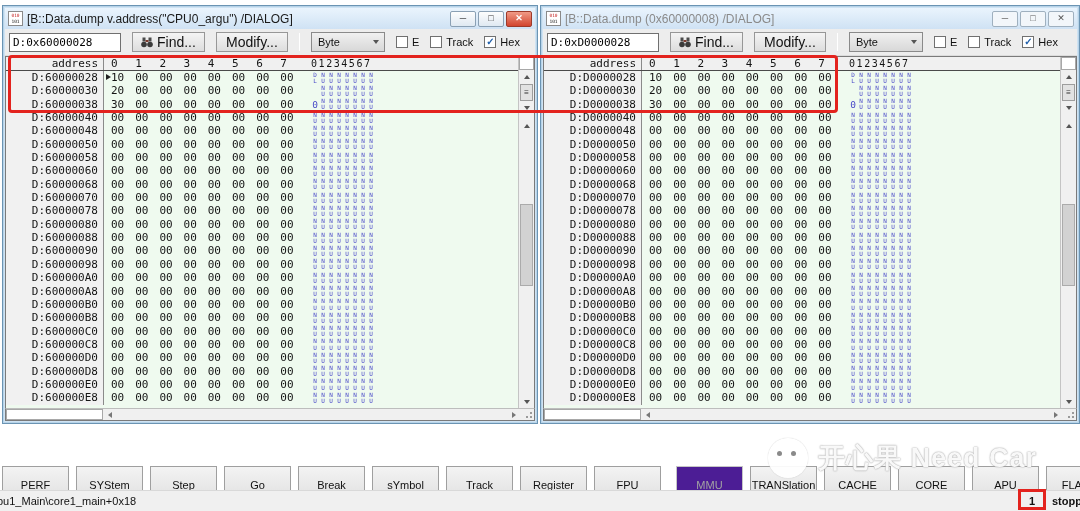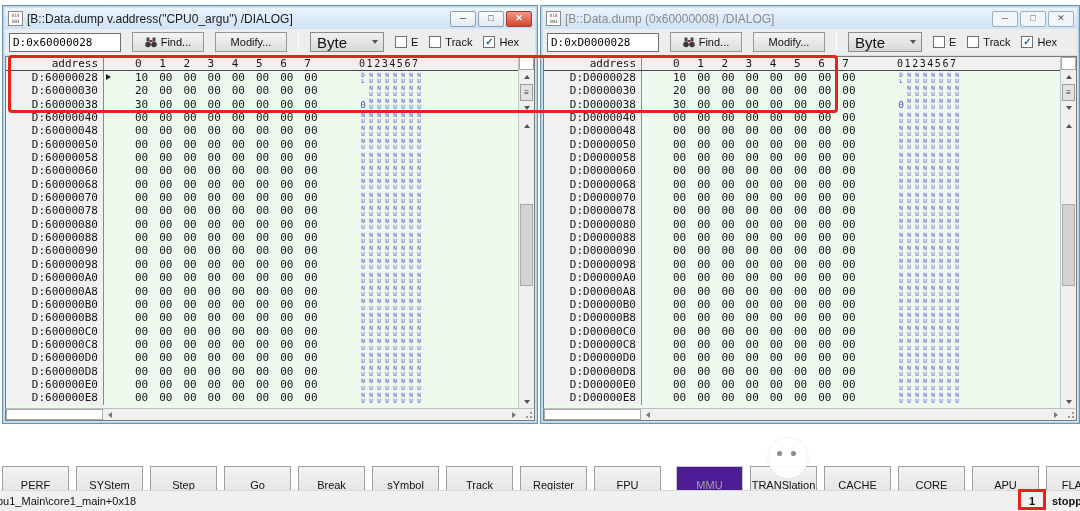--- a/index.html
+++ b/index.html
@@ -25,43 +25,43 @@
     background:linear-gradient(#fdfdfd,#dfe9f2); display:flex; align-items:center;
     justify-content:center; font-size:9px; color:#333; line-height:1; }
   .wbtn.close-active { background:linear-gradient(#f09a86,#d2452f); border-color:#9d3a2a; color:#fff; font-weight:bold; }
   .inactive .wbtn { background:#f2f6fa; color:#555; border-color:#9fb0bf; }
 
   .toolbar { height:27px; background:#ededed; display:flex; align-items:center; gap:11px; padding:0 4px;
     border-bottom:1px solid #dcdcdc; }
   .addr-input { width:112px; height:19px; background:#fff; border:1px solid #707070;
     font-family:"DejaVu Sans Mono",monospace; font-size:11px; color:#000; padding:0 3px; }
   .tbtn { height:20px; min-width:72px; background:linear-gradient(#f4f4f4,#dddddd);
-    border:1px solid #979797; font-size:11px; color:#111; display:flex; align-items:center;
+    border:1px solid #979797; font-size:14px; color:#111; display:flex; align-items:center;
     justify-content:center; gap:4px; padding:0 8px; }
   .tb-sep { width:1px; height:18px; background:#bdbdbd; border-right:1px solid #fff; }
   .combo { width:74px; height:20px; background:linear-gradient(#f0f0f0,#d8d8d8); border:1px solid #8a8a8a;
-    display:flex; align-items:center; font-size:15px; color:#111; padding-left:6px; }
+    display:flex; align-items:center; font-size:11px; color:#111; padding-left:6px; }
   .combo .chev { margin-left:auto; margin-right:5px; width:0; height:0;
     border-left:3.5px solid transparent; border-right:3.5px solid transparent; border-top:4px solid #555; }
   .chk { display:flex; align-items:center; gap:4px; font-size:11px; color:#111; }
   .chk .box { width:12px; height:12px; background:#fff; border:1px solid #707070;
     display:flex; align-items:center; justify-content:center; font-size:10px; line-height:1;
     color:#1f5faa; font-weight:bold; }
 
   
   .dump-wrap { background:#effaef; border:1px solid #7a7a7a; border-bottom:none;
     display:flex; height:352px; overflow:hidden; }
   .dump-main { flex:1; font-family:"DejaVu Sans Mono",monospace; font-size:11px; color:#141414; overflow:hidden; }
   .dump-header { height:14px; background:#f0f0f0; border-bottom:1px solid #4a4a4a;
-    display:flex; align-items:center;gap:24px; }
+    display:flex; align-items:center; }
   .hdr-addr { width:98px; text-align:right; padding-right:5px; border-right:1px solid #8a8a8a; height:100%; }
   .bytecells { display:flex; padding-left:7px; width:203px; flex:none; }
   .bytecells span { width:24.2px; flex:none; }
   .hdr-ascii { margin-left:4px; width:70px; letter-spacing:1.55px; font-size:10px; }
-  .dump-row { display:flex; height:13.35px; line-height:13.35px; position:relative;gap:24px; }
+  .dump-row { display:flex; height:13.35px; line-height:13.35px; position:relative; }
   .cell-addr { width:98px; flex:none; background:#f1f1f1; border-right:1px solid #8a8a8a;
     text-align:right; padding-right:5px; }
   .cursor-mark { position:absolute; left:100px; top:3.2px; width:0; height:0;
     border-top:3.4px solid transparent; border-bottom:3.4px solid transparent; border-left:5px solid #222; }
   .ascii-cells { display:flex; margin-left:4px; }
   .tok { width:8px; flex:none; display:flex; flex-direction:column; align-items:center;
     justify-content:center; color:#4a4ac8; }
   .tok i { font-style:normal; font-size:6px; line-height:6.1px; font-family:"DejaVu Sans Mono",monospace; }
   .tok.full { display:block; font-size:9.5px; line-height:13.35px; text-align:center; }
 
@@ -2667,20 +2667,21 @@
     <div class="cmd-btn disabled">MMU</div>
     <div class="cmd-btn">TRANSlation</div>
     <div class="cmd-btn">CACHE</div>
     <div class="cmd-btn">CORE</div>
     <div class="cmd-btn">APU</div>
     <div class="cmd-btn">FLASH</div>
   </div>
 
 <div class="watermark">
   <span class="wm-face"></span>
+  <span class="wm-text">开心果 Need Car</span>
 </div>
 
 <div class="status-bar">
   <span class="st-context">pu1_Main\core1_main+0x18</span>
   <span class="st-sep"></span>
   <span class="st-core">1</span>
   <span class="st-sep"></span>
   <span class="st-state">stopped</span>
 </div>
 

